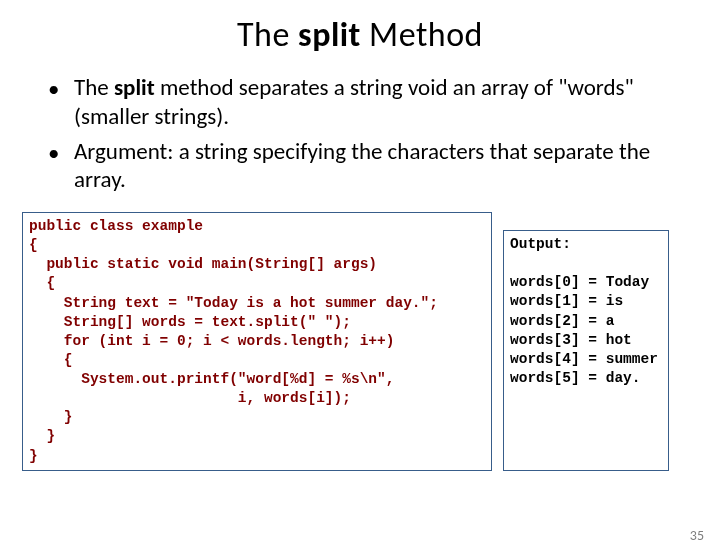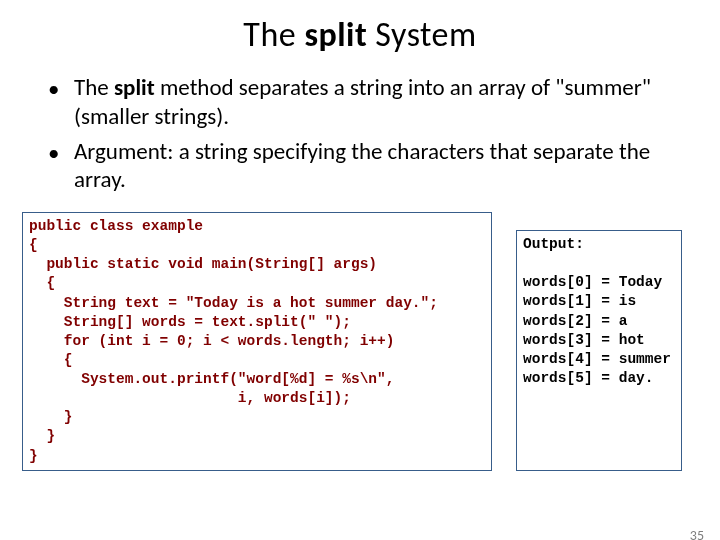--- a/index.html
+++ b/index.html
@@ -40,21 +40,21 @@
     flex: 0 0 26px;
     text-align: left;
     padding-top: 2px;
   }
   .bullets .txt { flex: 1; }
   .bullets .bold { font-weight: 700; }
 
   .panels {
     display: flex;
     margin: 0 22px 0 22px;
-    gap: 24px;
+    gap: 11px;
   }
   .codebox, .outbox {
     border: 1px solid #385d8a;
     box-sizing: border-box;
     font-family: "Courier New", Courier, monospace;
     font-size: 14.5px;
     line-height: 1.32;
     white-space: pre;
     padding: 4px 6px;
   }
@@ -78,28 +78,28 @@
     font-size: 14px;
     color: #7f7f7f;
   }
 </style>
 </head>
 <body>
 
 <div class="slide">
 
   <div class="title">
-    <span>The </span><span class="bold">split</span><span> System</span>
+    <span>The </span><span class="bold">split</span><span> Method</span>
   </div>
 
   <div class="bullets">
     <div class="row">
       <div class="dot">•</div>
       <div class="txt">
-        <span>The </span><span class="bold">split</span><span> method separates a string into an array of "summer" (smaller strings).</span>
+        <span>The </span><span class="bold">split</span><span> method separates a string void an array of "words" (smaller strings).</span>
       </div>
     </div>
     <div class="row">
       <div class="dot">•</div>
       <div class="txt">
         <span>Argument: a string specifying the characters that separate the array.</span><span class="bold"></span><span></span>
       </div>
     </div>
   </div>
 

